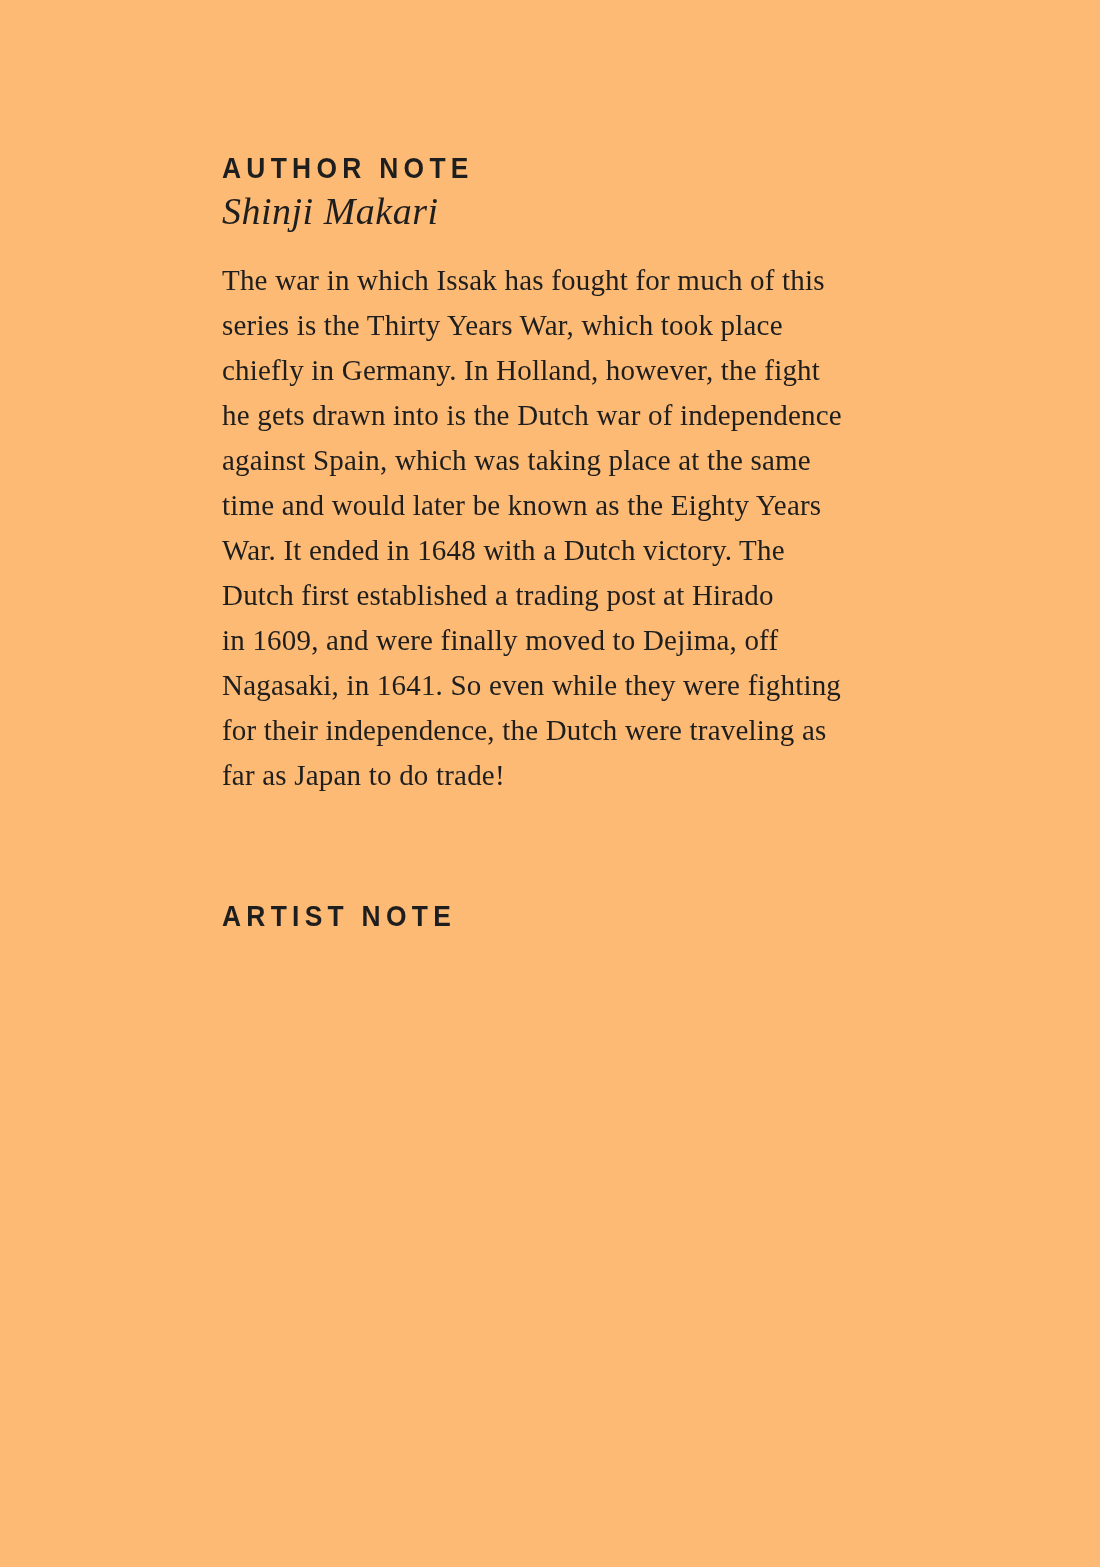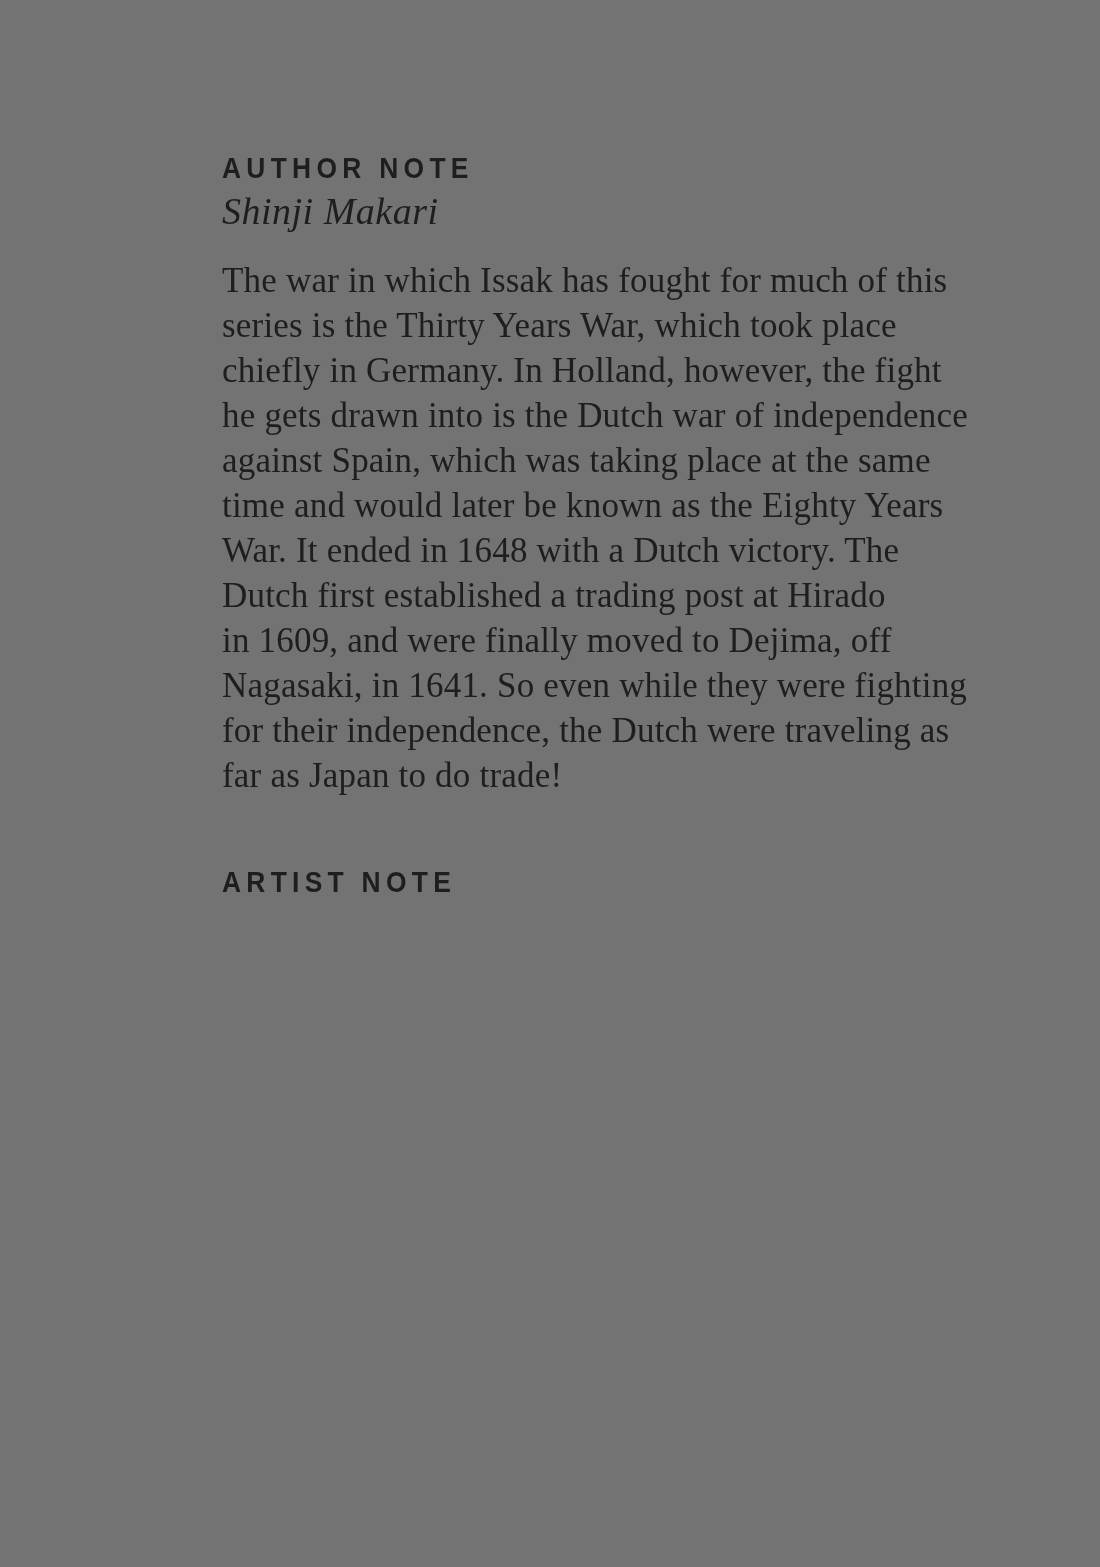--- a/index.html
+++ b/index.html
@@ -10,52 +10,52 @@
   .page {
     position: relative;
     width: 1100px;
     height: 1567px;
     box-sizing: border-box;
     padding: 152px 60px 0 222px;
     font-family: "Liberation Serif", serif;
     overflow: hidden;
   }
   .note-section { display: block; }
-  .note-section + .note-section { margin-top: 68px; }
+  .note-section + .note-section { margin-top: 102px; }
   .note-heading {
     font-family: "Liberation Sans", sans-serif;
     font-weight: 700;
     font-size: 30px;
     letter-spacing: 6px;
     line-height: 1.05;
     margin: 0;
     transform: scaleX(0.88);
     transform-origin: left center;
     white-space: nowrap;
   }
   .note-byline {
     font-style: italic;
     font-size: 38px;
     line-height: 1.15;
     margin: 6px 0 0 0;
     letter-spacing: 0.5px;
   }
   .note-body {
-    font-size: 35px;
+    font-size: 29px;
     line-height: 45px;
     margin: 25px 0 0 0;
     white-space: pre-line;
     letter-spacing: 0.2px;
     font-variant-numeric: oldstyle-nums;
   }
 </style>
 </head>
 <body>
 
-<div class="page" style="background: #737373; color: rgb(30, 30, 30);">
+<div class="page" style="background: #fdba74; color: rgb(30, 30, 30);">
 
   <section class="note-section">
     <h2 class="note-heading">AUTHOR NOTE</h2>
     <p class="note-byline">Shinji Makari</p>
     <p class="note-body">The war in which Issak has fought for much of this
 series is the Thirty Years War, which took place
 chiefly in Germany. In Holland, however, the fight
 he gets drawn into is the Dutch war of independence
 against Spain, which was taking place at the same
 time and would later be known as the Eighty Years

